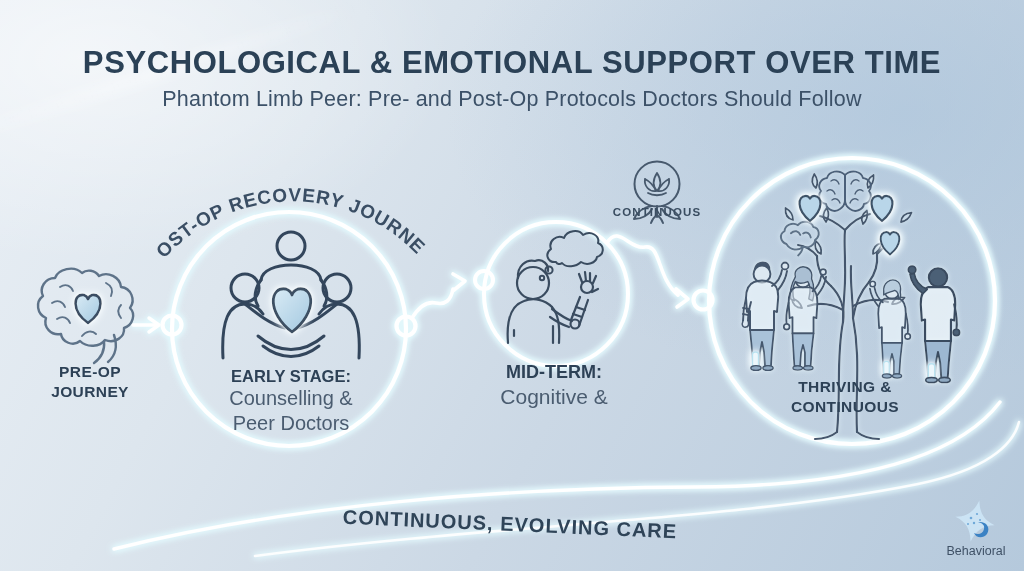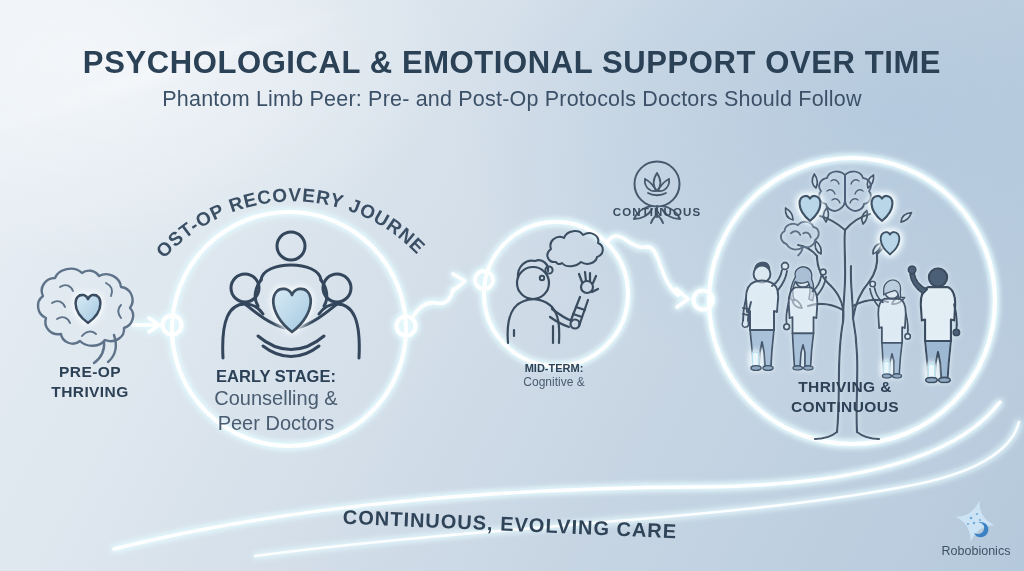--- a/index.html
+++ b/index.html
@@ -20,26 +20,26 @@
   .lbl{position:absolute;text-align:center;line-height:1.22;}
   .title{
     left:0;right:0;top:44px;font-size:31px;font-weight:700;letter-spacing:.6px;color:#2b4156;
   }
   .subtitle{
     left:0;right:0;top:86px;font-size:21.5px;font-weight:400;color:#3c5168;letter-spacing:.2px;
   }
   .h{font-weight:700;color:#2d4156;}
   .b{color:#4a5c70;}
   .preop{left:20px;top:362px;width:140px;font-size:15.5px;letter-spacing:.4px;line-height:1.3;}
-  .early{left:176px;top:366px;width:200px;}
+  .early{left:191px;top:366px;width:200px;}
   .early .h{font-size:16.5px;}
   .early .b{font-size:20px;}
   .mid{left:448px;top:362px;width:212px;}
-  .mid .h{font-size:11px;text-align:center;}
-  .mid .b{font-size:12px;}
+  .mid .h{font-size:18px;text-align:center;}
+  .mid .b{font-size:21px;}
   .mindful{left:587px;top:205px;width:140px;font-size:11.5px;font-weight:700;letter-spacing:1.1px;color:#3a4d61;}
   .thriving{left:747px;top:377px;width:196px;font-size:15.5px;letter-spacing:.4px;line-height:1.28;}
   .care{left:295px;top:512px;width:430px;font-size:20px;font-weight:700;letter-spacing:1px;color:#2f4458;transform:rotate(2.5deg);}
   .brand{left:928px;top:544px;width:96px;font-size:12.5px;color:#3f5166;}
   .lbl div{white-space:nowrap;}
 </style>
 </head>
 <body>
 
 <div id="stage">
@@ -304,21 +304,21 @@
       </g>
       <path fill="#3b82c4" d="M 3 1 C 11 0 16 6 12 13 C 8 18 1 17 -1 12 C 3 14 8 13 9 8 C 10 4 7 2 3 1 Z"></path>
     </g>
   </svg>
 
   <div class="lbl title">PSYCHOLOGICAL &amp; EMOTIONAL SUPPORT OVER TIME</div>
   <div class="lbl subtitle">Phantom Limb Peer: Pre- and Post-Op Protocols Doctors Should Follow</div>
 
   <div class="lbl preop h">
     <div>PRE-OP</div>
-    <div>THRIVING</div>
+    <div>JOURNEY</div>
   </div>
 
   <div class="lbl early">
     <div class="h">EARLY STAGE:</div>
     <div class="b">Counselling &amp;</div>
     <div class="b">Peer Doctors</div>
   </div>
 
   <div class="lbl mid">
     <div class="h">MID-TERM:</div>
@@ -327,14 +327,14 @@
 
   <div class="lbl mindful">CONTINUOUS</div>
 
   <div class="lbl thriving h">
     <div>THRIVING &amp;</div>
     <div>CONTINUOUS</div>
   </div>
 
   <div class="lbl care">CONTINUOUS, EVOLVING CARE</div>
 
-  <div class="lbl brand">Robobionics</div>
+  <div class="lbl brand">Behavioral</div>
 </div>
 
 </body></html>

